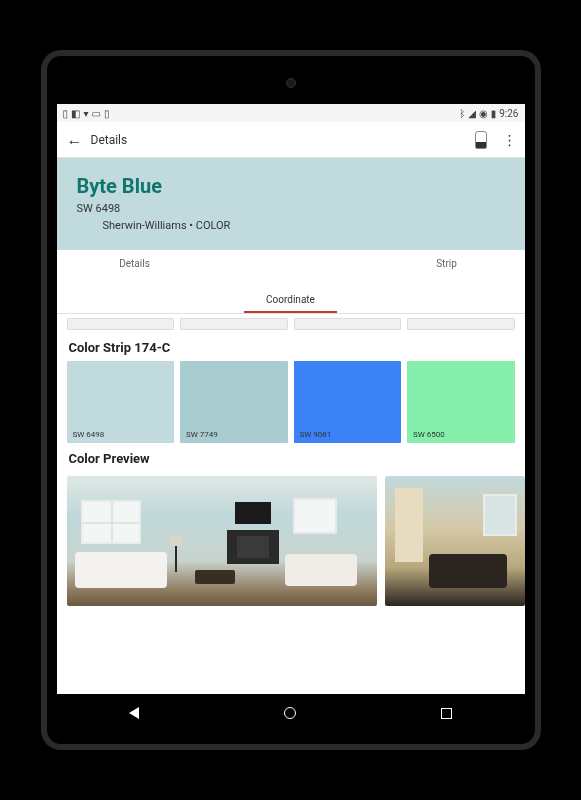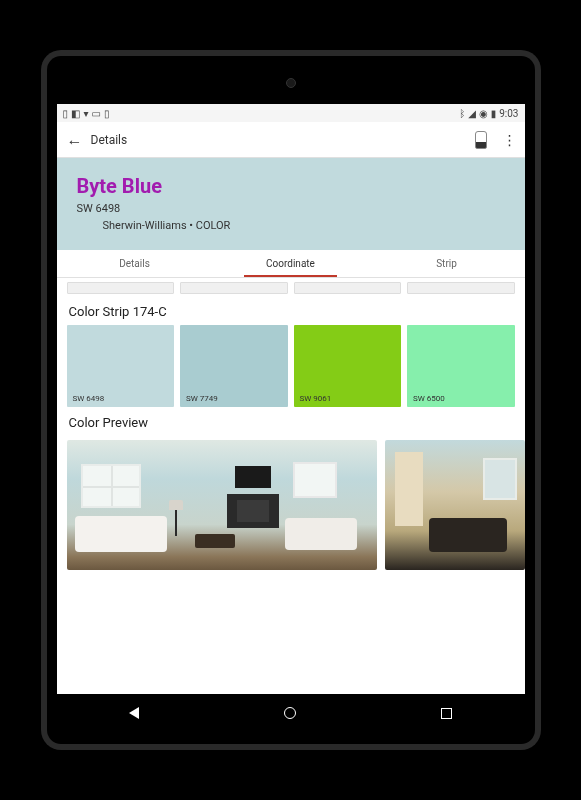--- a/index.html
+++ b/index.html
@@ -95,21 +95,21 @@
   color: #333;
   letter-spacing: -2px;
 }
 .color-hero {
   background: #c1dadd;
   padding: 16px 20px 18px 20px;
 }
 .color-name {
   font-size: 20px;
   font-weight: bold;
-  color: #a21caf;
+  color: #0f766e;
   margin-bottom: 4px;
 }
 .color-code {
   font-size: 11px;
   color: #333;
   margin-bottom: 4px;
 }
 .color-brand {
   font-size: 11px;
   color: #333;
@@ -123,20 +123,21 @@
 .tab {
   flex: 1;
   text-align: center;
   padding: 8px 0;
   font-size: 10px;
   color: #666;
   position: relative;
 }
 .tab.active {
   color: #333;
+  margin-top: 36px;
 }
 .tab.active::after {
   content: '';
   position: absolute;
   bottom: 0;
   left: 20%;
   right: 20%;
   height: 2px;
   background: #c0392b;
 }
@@ -158,21 +159,21 @@
   border-radius: 1px;
   font-size: 6px;
   color: #999;
   display: flex;
   align-items: center;
   justify-content: center;
   text-decoration: line-through;
 }
 .section-title {
   font-size: 13px;
-  font-weight: normal;
+  font-weight: bold;
   color: #222;
   padding: 8px 12px 6px 12px;
 }
 .swatch-row {
   display: flex;
   gap: 6px;
   padding: 0 10px;
 }
 .swatch {
   flex: 1;
@@ -267,21 +268,21 @@
           <span>◧</span>
           <span>▾</span>
           <span>▭</span>
           <span>▯</span>
         </div>
         <div class="status-right">
           <span>ᛒ</span>
           <span>◢</span>
           <span>◉</span>
           <span>▮</span>
-          <span>9:03</span>
+          <span>9:26</span>
         </div>
       </div>
 
       <div class="app-header">
         <div class="back-arrow">←</div>
         <div class="header-title">Details</div>
         <div class="paint-icon"></div>
         <div class="more-icon">⋮</div>
       </div>
 
@@ -306,21 +307,21 @@
         </div>
 
         <div class="section-title">Color Strip 174-C</div>
         <div class="swatch-row">
           <div class="swatch" style="background:#c1dadd">
             <div class="swatch-label">SW 6498</div>
           </div>
           <div class="swatch" style="background:#a9ccd0">
             <div class="swatch-label">SW 7749</div>
           </div>
-          <div class="swatch" style="background:#84cc16">
+          <div class="swatch" style="background:#3b82f6">
             <div class="swatch-label">SW 9061</div>
           </div>
           <div class="swatch" style="background:#86efac">
             <div class="swatch-label">SW 6500</div>
           </div>
         </div>
 
         <div class="section-title">Color Preview</div>
         <div class="preview-row">
           <div class="preview-img p1">

